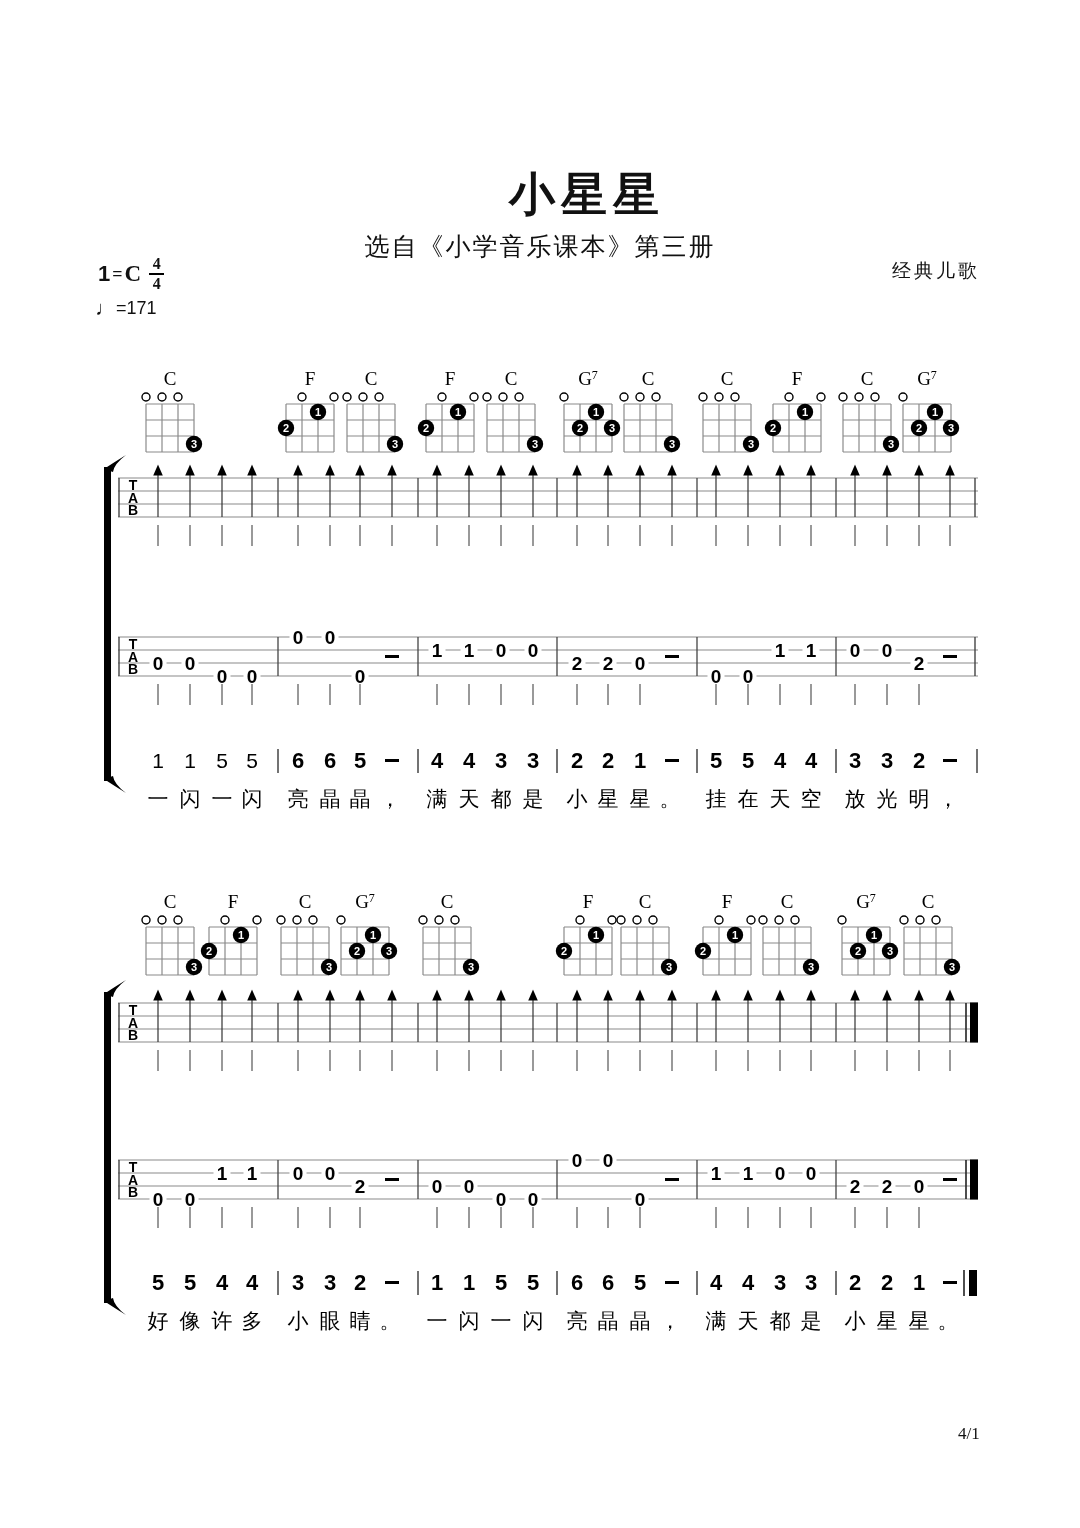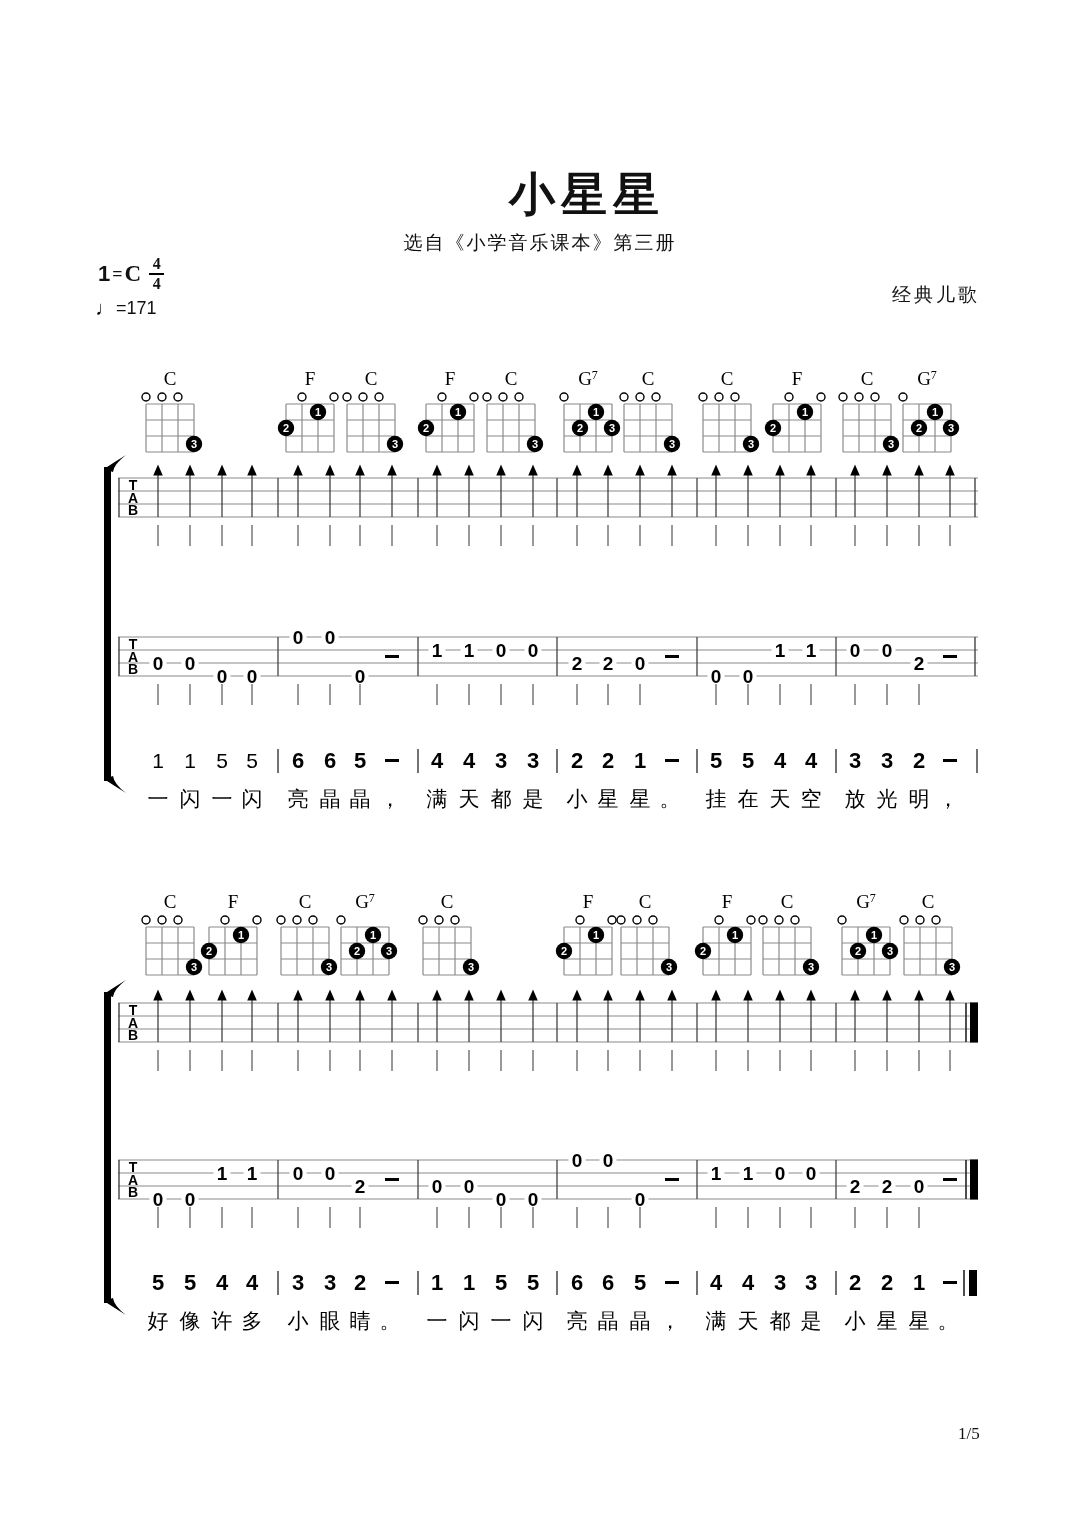--- a/index.html
+++ b/index.html
@@ -1,29 +1,29 @@
 <!DOCTYPE html>
 <html><head>
 <meta charset="utf-8">
 <style>
   html,body{margin:0;padding:0;background:#fff;}
   #page{position:relative;width:1080px;height:1528px;background:#fff;overflow:hidden;
         font-family:"Liberation Serif",serif;color:#111;}
   .abs{position:absolute;}
   #title{left:0;top:164px;width:1080px;text-align:center;font-size:46px;font-weight:700;letter-spacing:6px;padding-left:47px;}
-  #subtitle{left:0;top:230px;width:1080px;text-align:center;font-size:19px;letter-spacing:2px;}
+  #subtitle{left:0;top:230px;width:1080px;text-align:center;font-size:25px;letter-spacing:2px;}
   #keysig{left:98px;top:256px;font-size:23px;font-weight:700;display:flex;align-items:center;gap:2px;}
   #keysig .k1{font-family:"Liberation Sans",sans-serif;font-size:22px;}
   #keysig .keq{font-size:18px;font-weight:700;}
   .frac{display:inline-flex;flex-direction:column;align-items:center;margin-left:6px;line-height:1;}
   .frac span{font-size:16px;font-weight:700;}
   .fbar{width:15px;height:2px;background:#000;margin:1px 0;}
   #tempo{left:95px;top:297px;font-family:"Liberation Sans",sans-serif;font-size:18px;display:flex;align-items:center;}
   #tempo .note{font-size:20px;margin-right:1px;}
-  #credit{right:100px;top:258px;font-size:19px;letter-spacing:3px;margin-top:24px;}
+  #credit{right:100px;top:258px;font-size:19px;letter-spacing:3px;}
   #pagenum{left:958px;top:1424px;font-size:17px;}
   svg{position:absolute;left:0;top:0;}
 </style>
 </head>
 <body>
 
 <div id="page">
   <div id="title" class="abs">小星星</div>
   <div id="subtitle" class="abs">选自《小学音乐课本》第三册</div>
 
@@ -1056,14 +1056,14 @@
           <text x="780" y="1328" text-anchor="middle" font-family="&quot;Liberation Serif&quot;, serif" font-size="21" fill="#000">都</text>
           <text x="811" y="1328" text-anchor="middle" font-family="&quot;Liberation Serif&quot;, serif" font-size="21" fill="#000">是</text>
           <text x="855" y="1328" text-anchor="middle" font-family="&quot;Liberation Serif&quot;, serif" font-size="21" fill="#000">小</text>
           <text x="887" y="1328" text-anchor="middle" font-family="&quot;Liberation Serif&quot;, serif" font-size="21" fill="#000">星</text>
           <text x="919" y="1328" text-anchor="middle" font-family="&quot;Liberation Serif&quot;, serif" font-size="21" fill="#000">星</text>
           <text x="948" y="1328" text-anchor="middle" font-family="&quot;Liberation Serif&quot;, serif" font-size="21" fill="#000">。</text>
         </g>
       </g>
     </svg>
 
-  <div id="pagenum" class="abs">1/5</div>
+  <div id="pagenum" class="abs">4/1</div>
 </div>
 
 </body></html>

